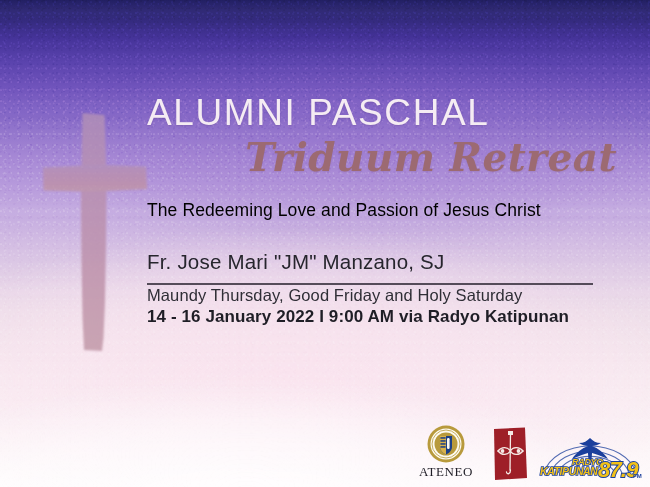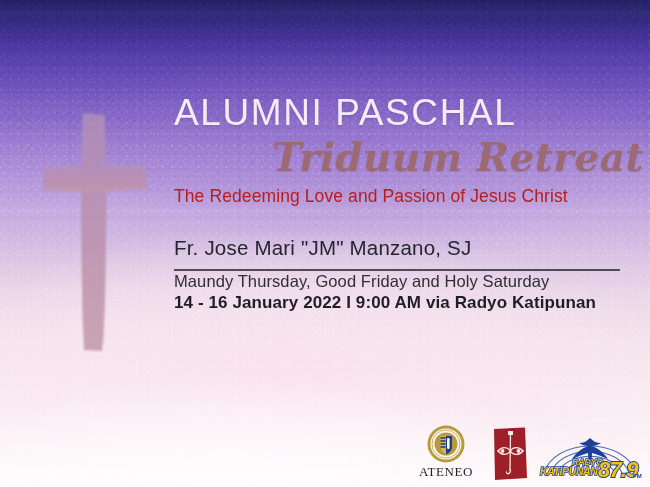--- a/index.html
+++ b/index.html
@@ -131,21 +131,21 @@
     top: 112px;
     width: 120px;
     height: 243px;
     opacity: 0.82;
   }
   .cross svg { display: block; width: 100%; height: 100%; }
 
   
   .content {
     position: absolute;
-    left: 174px;
+    left: 147px;
     top: 93px;
     width: 470px;
   }
 
   .title-main {
     font-family: "Liberation Sans", sans-serif;
     font-size: 37px;
     line-height: 40px;
     letter-spacing: 1.6px;
     font-weight: 400;
@@ -165,22 +165,22 @@
     margin-top: -2px;
     white-space: nowrap;
     text-shadow: 0 1px 2px rgba(80,40,70,0.12);
     text-align: right;
   }
 
   .tagline {
     font-size: 17.5px;
     line-height: 22px;
     font-weight: 400;
-    color: #b91c1c;
-    margin-top: 2px;
+    color: #000000;
+    margin-top: 16px;
     letter-spacing: 0.1px;
     white-space: nowrap;
   }
 
   .speaker {
     font-size: 20.5px;
     line-height: 26px;
     font-weight: 400;
     color: #26252d;
     margin-top: 28px;

